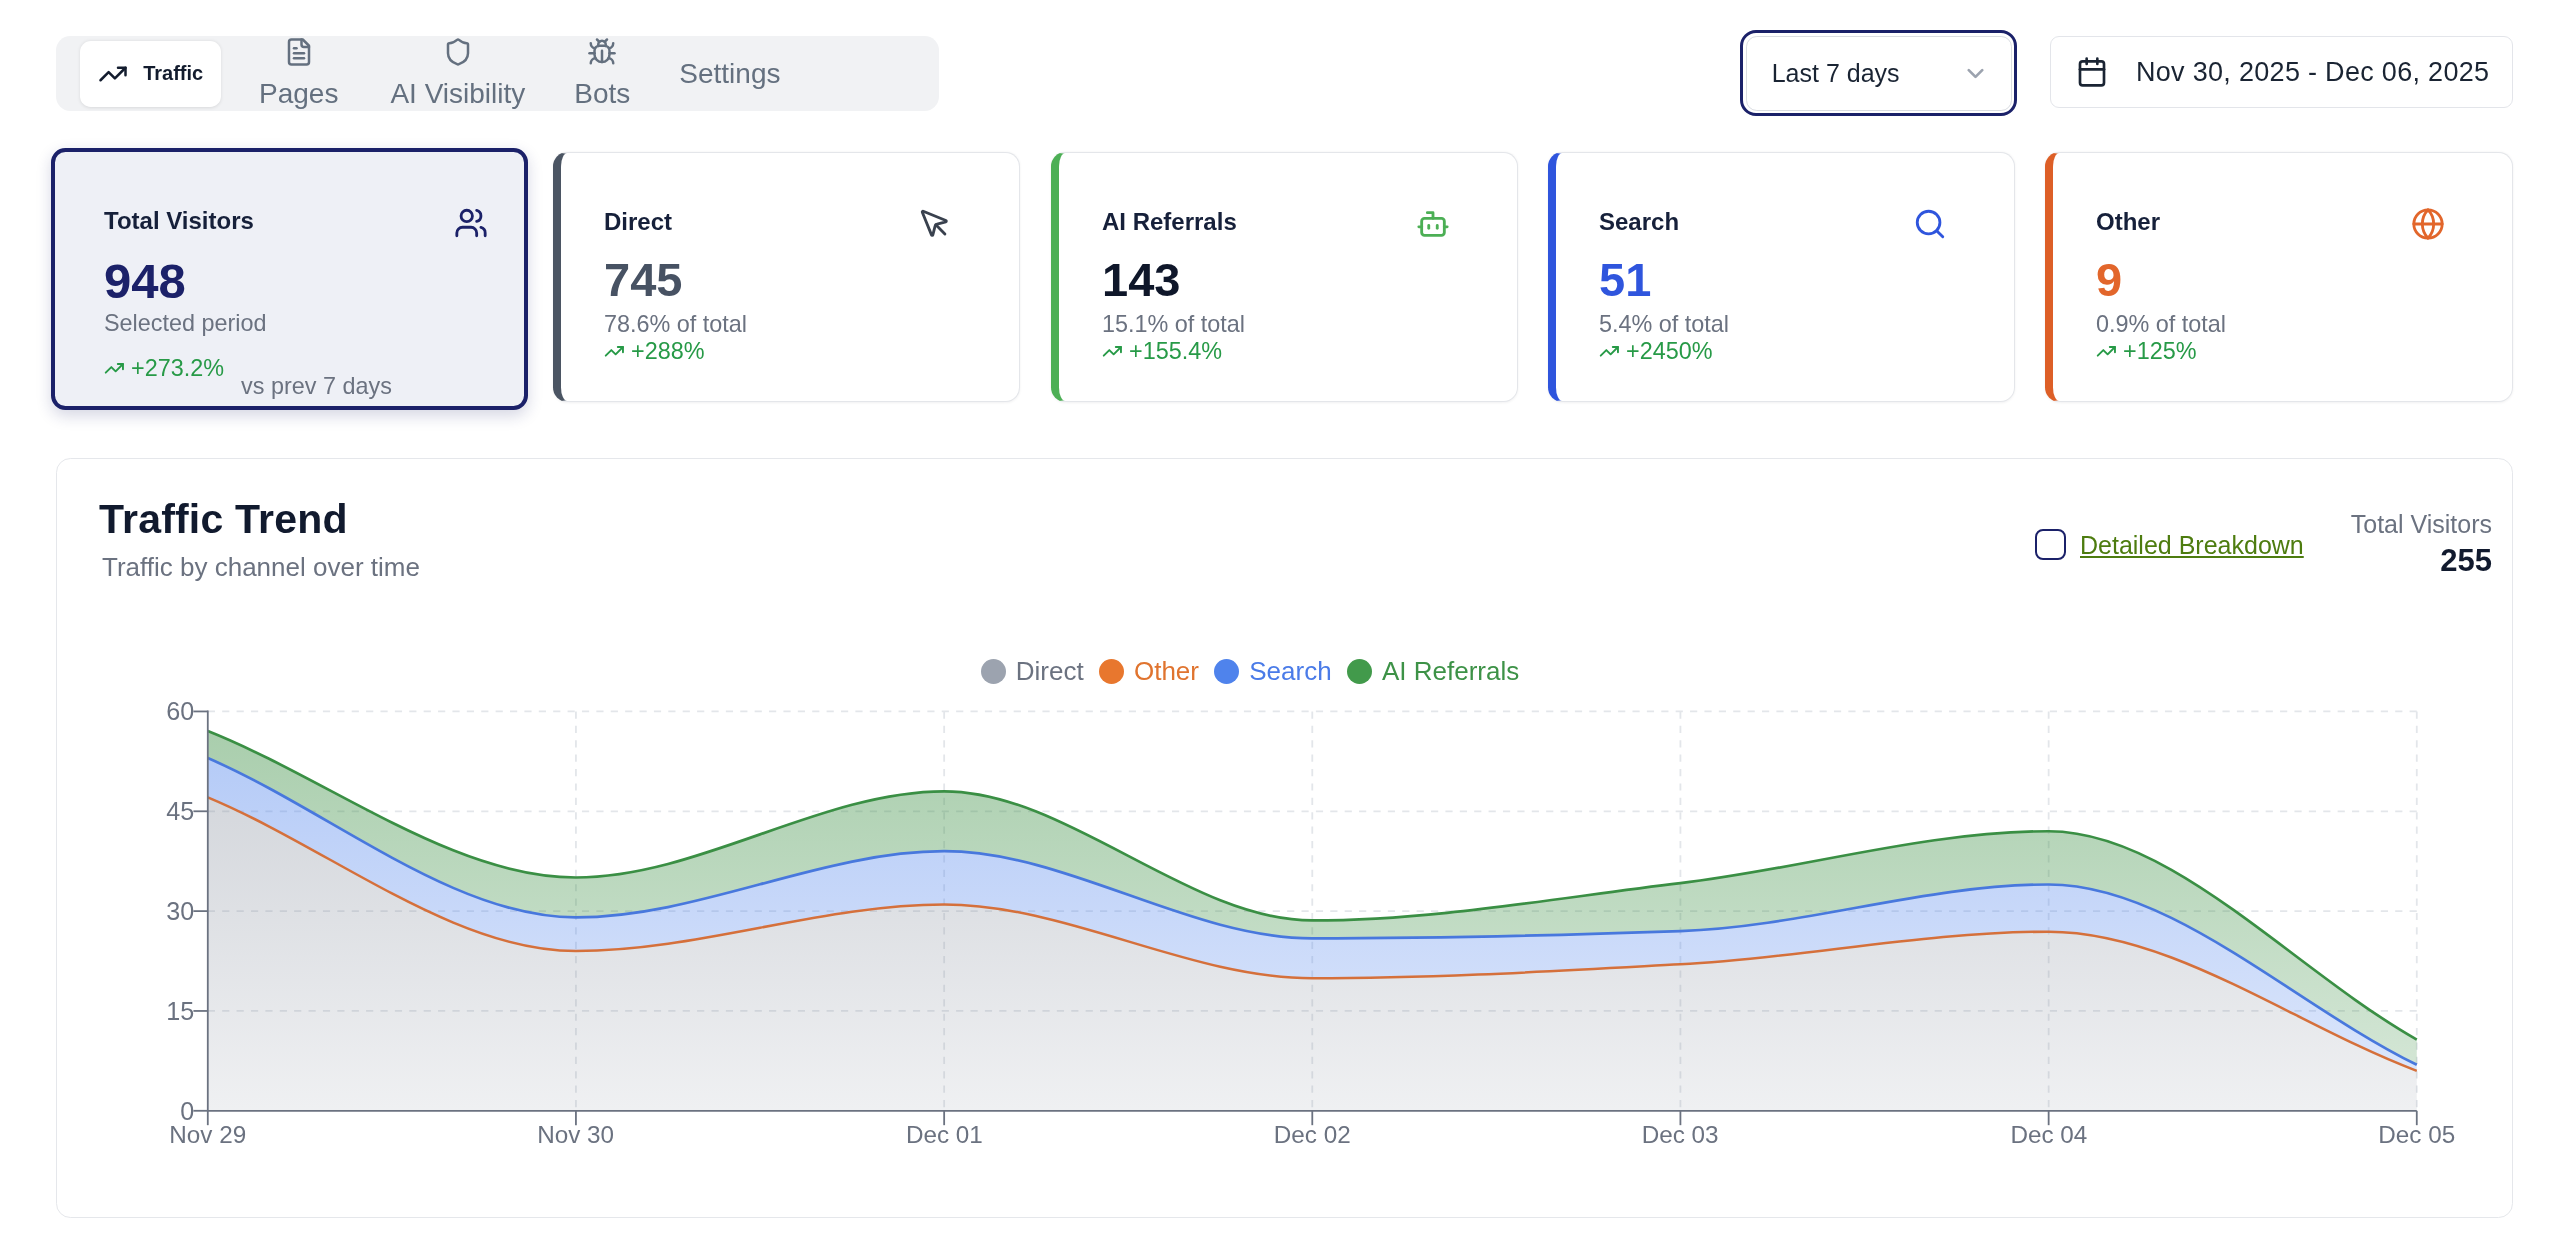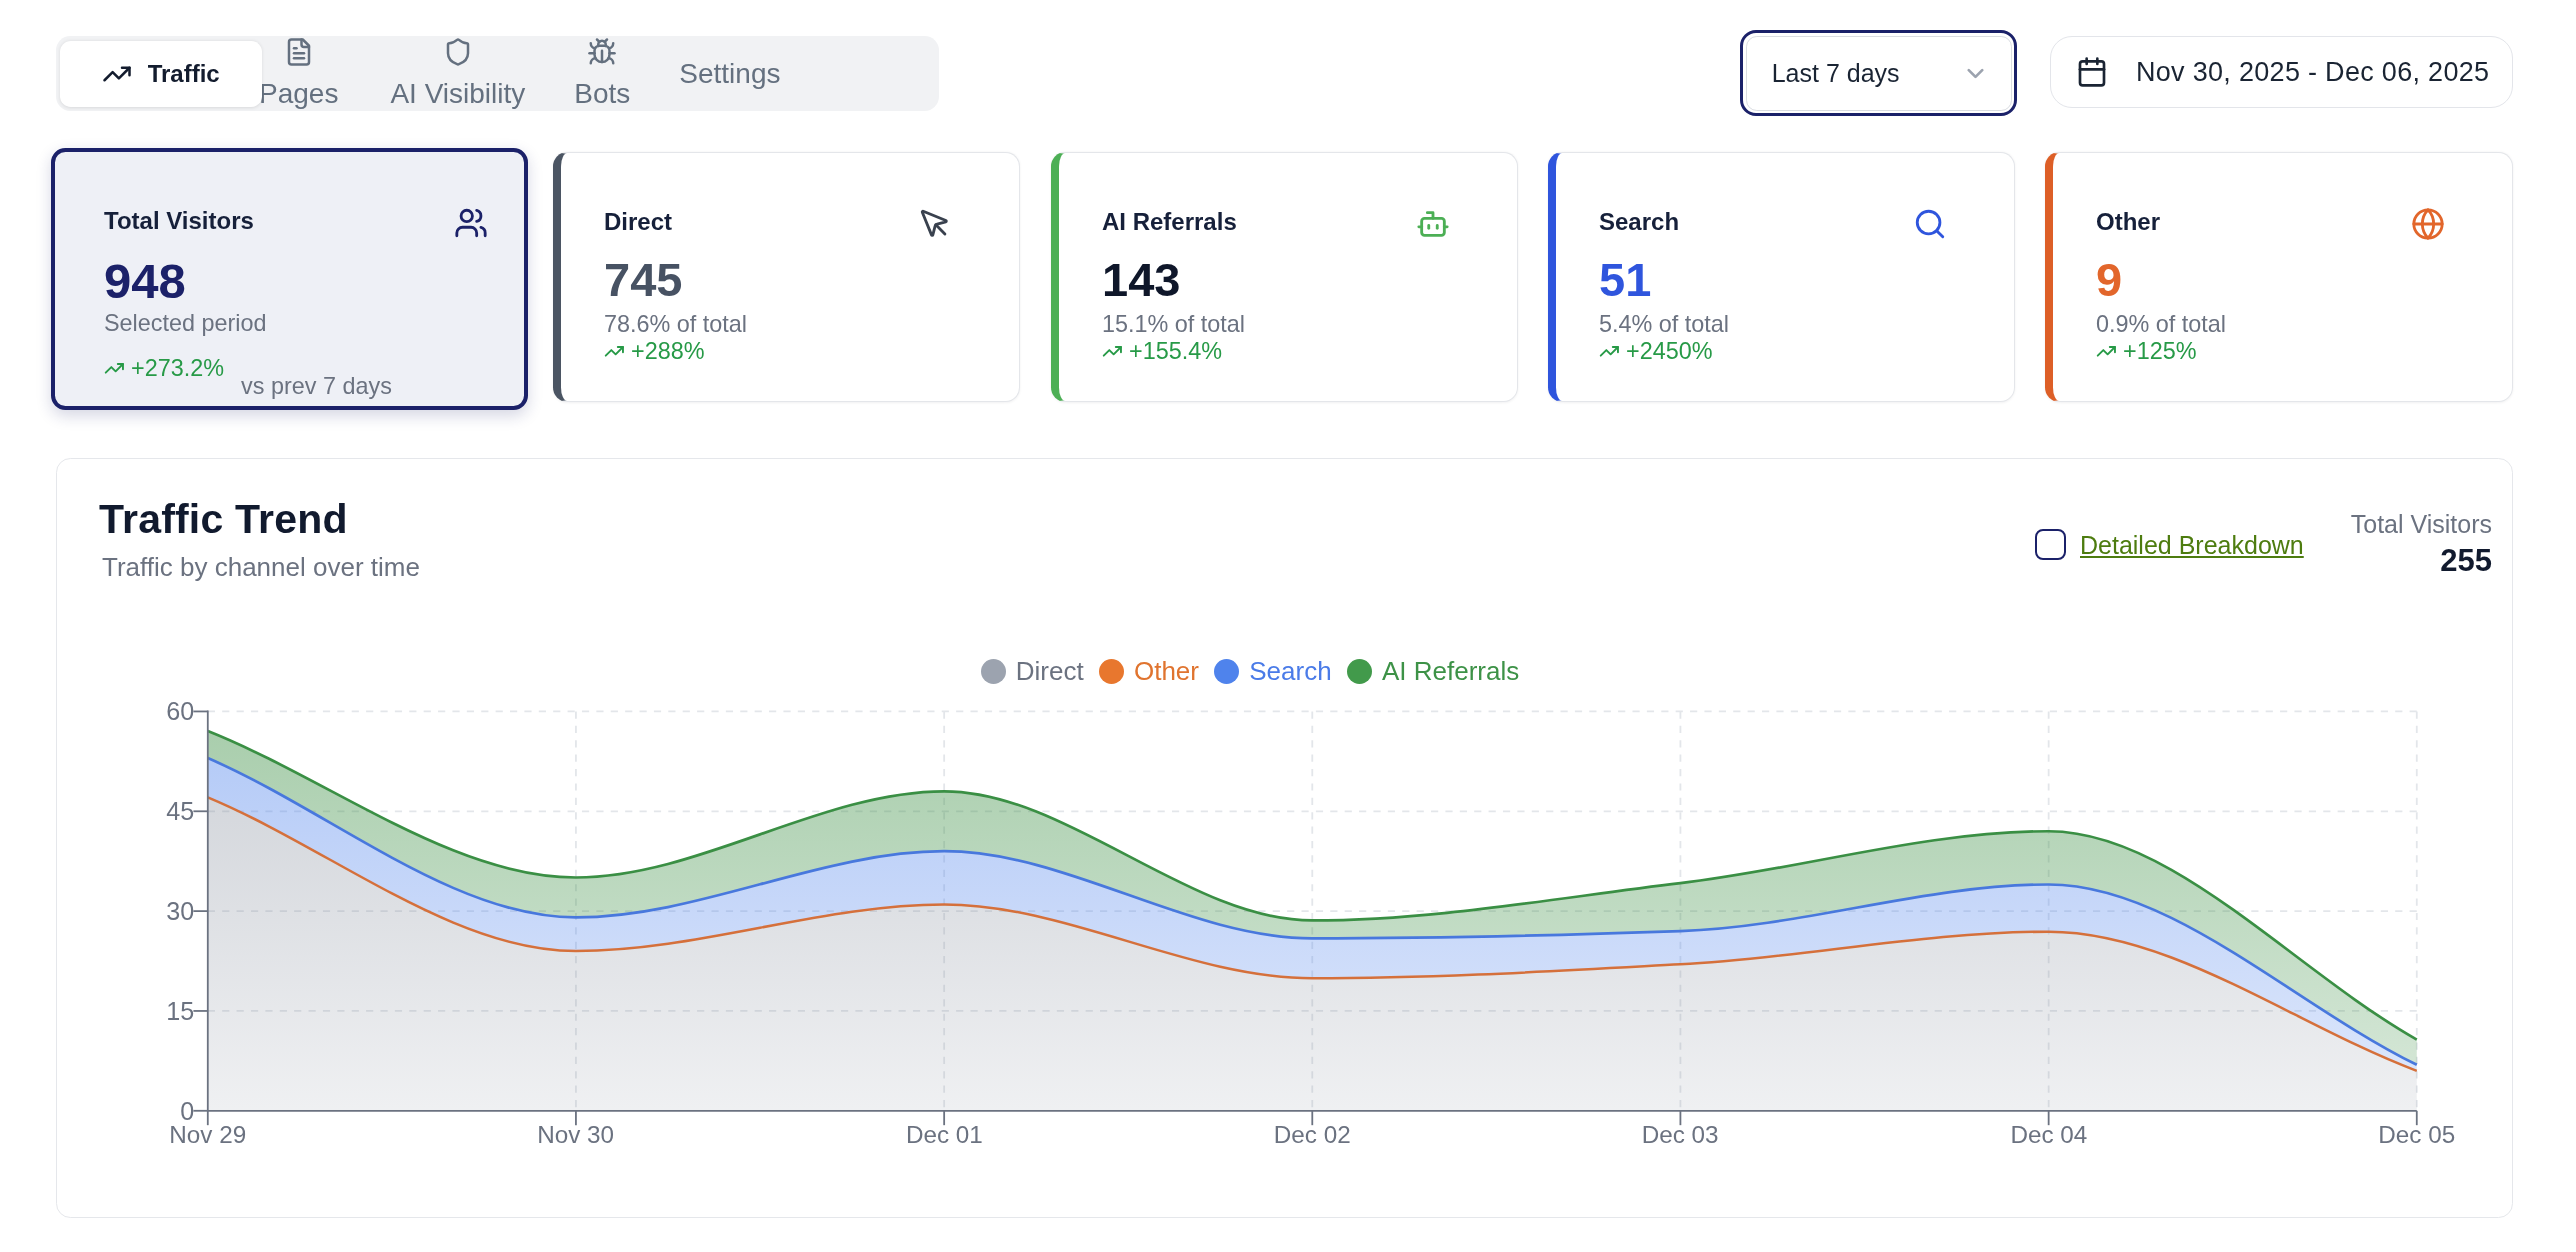--- a/index.html
+++ b/index.html
@@ -1,27 +1,27 @@
 <!DOCTYPE html>
 <html style="font-size:14.4px"><head>
 <meta charset="utf-8">
 <style>
 * { margin:0; padding:0; box-sizing:border-box; }
 html,body { width:2576px; height:1252px; background:#fff; font-family:"Liberation Sans", sans-serif; position:relative; overflow:hidden; }
 .abs { position:absolute; }
 
 .tabbar { left:56px; top:36px; width:883px; height:75px; background:#f1f2f4; border-radius:14.4px; display:flex; align-items:center; }
-.tab-active { position:absolute; left:4px; top:4.5px; width:202px; height:66px; background:#fff; border-radius:10.8px; box-shadow:0 0.9px 3.6px rgba(0,0,0,0.10); display:flex; align-items:center; justify-content:center; gap:15.3px; font-size:24px; font-weight:700; color:#131c2e; }
+.tab-active { position:absolute; left:24px; top:4.5px; width:141px; height:66px; background:#fff; border-radius:10.8px; box-shadow:0 0.9px 3.6px rgba(0,0,0,0.10); display:flex; align-items:center; justify-content:center; gap:15.3px; font-size:20px; font-weight:700; color:#131c2e; }
 .tabitem { display:flex; align-items:center; gap:10.8px; font-size:28px; font-weight:500; color:#64707f;flex-direction:column; }
 .ticon { width:30px; height:30px; }
 
 .selwrap { left:1740px; top:30px; border:3.6px solid #1b2169; border-radius:16px; padding:2.7px; }
 .selbox { width:266px; height:75px; background:#fff; border:1.8px solid #dadde2; border-radius:10.8px; display:flex; align-items:center; padding:0 21.6px 0 25px; }
 .selbox .lbl { font-size:25px; color:#1a2433; flex:1; }
-.datebox { left:2050px; top:36px; width:463px; height:72px; background:#fff; border:1.8px solid #e3e5ea; border-radius:22px; display:flex; align-items:center; gap:28px; padding-left:25px; font-size:27px; color:#1a2433; letter-spacing:0.3px; }
+.datebox { left:2050px; top:36px; width:463px; height:72px; background:#fff; border:1.8px solid #e3e5ea; border-radius:9px; display:flex; align-items:center; gap:28px; padding-left:25px; font-size:27px; color:#1a2433; letter-spacing:0.3px; }
 
 .card { position:absolute; top:152px; width:467px; height:250px; background:#fff; border:1.8px solid #e4e6ea; border-radius:14.4px; box-shadow:0 0.9px 2.7px rgba(16,24,40,0.06); }
 .card .inner { position:absolute; left:43px; right:36px; top:0; height:100%; }
 .ctitle { position:absolute; top:55px; font-size:24px; font-weight:600; color:#16203a; }
 .cicon { position:absolute; top:54px; right:0; width:34px; height:34px; }
 .cnum { position:absolute; top:99px; font-size:47px; font-weight:700; }
 .csub { position:absolute; top:158px; font-size:23.4px; color:#6b7280; }
 .ctrend { position:absolute; top:185px; display:flex; align-items:center; gap:6.3px; font-size:23.4px; font-weight:500; color:#279a47; }
 .ctrend .ti { width:20.7px; height:20.7px; }
 .accent { border-left:8px solid; }

